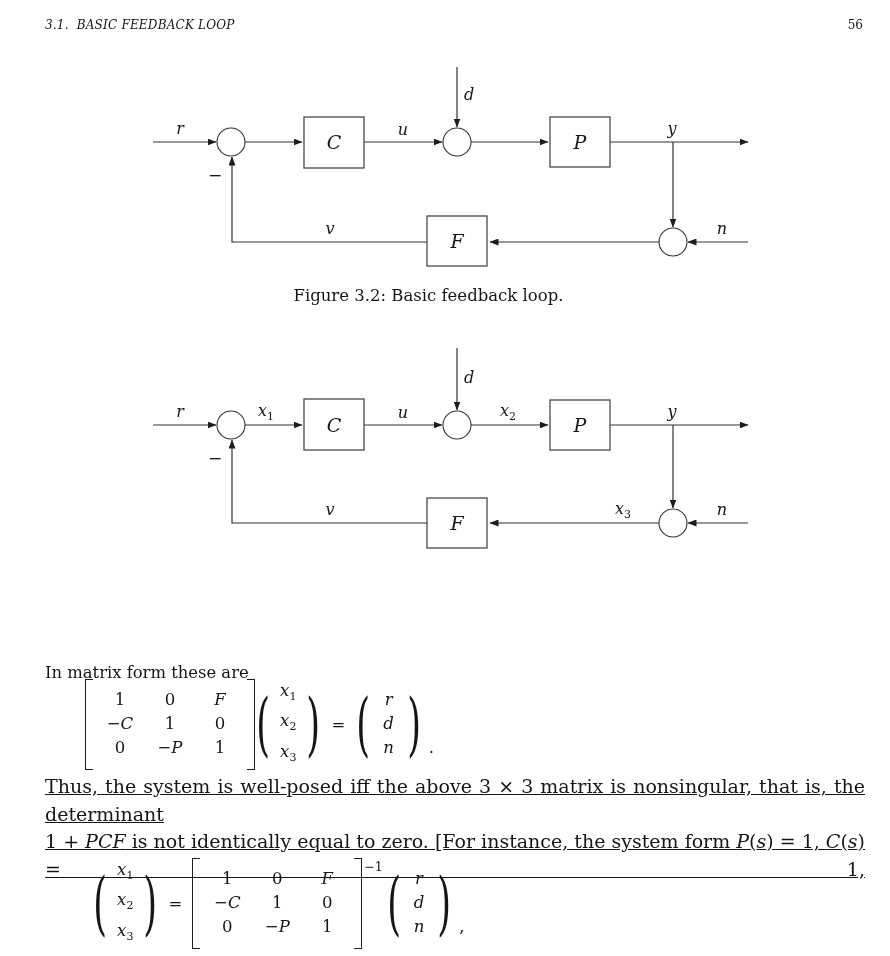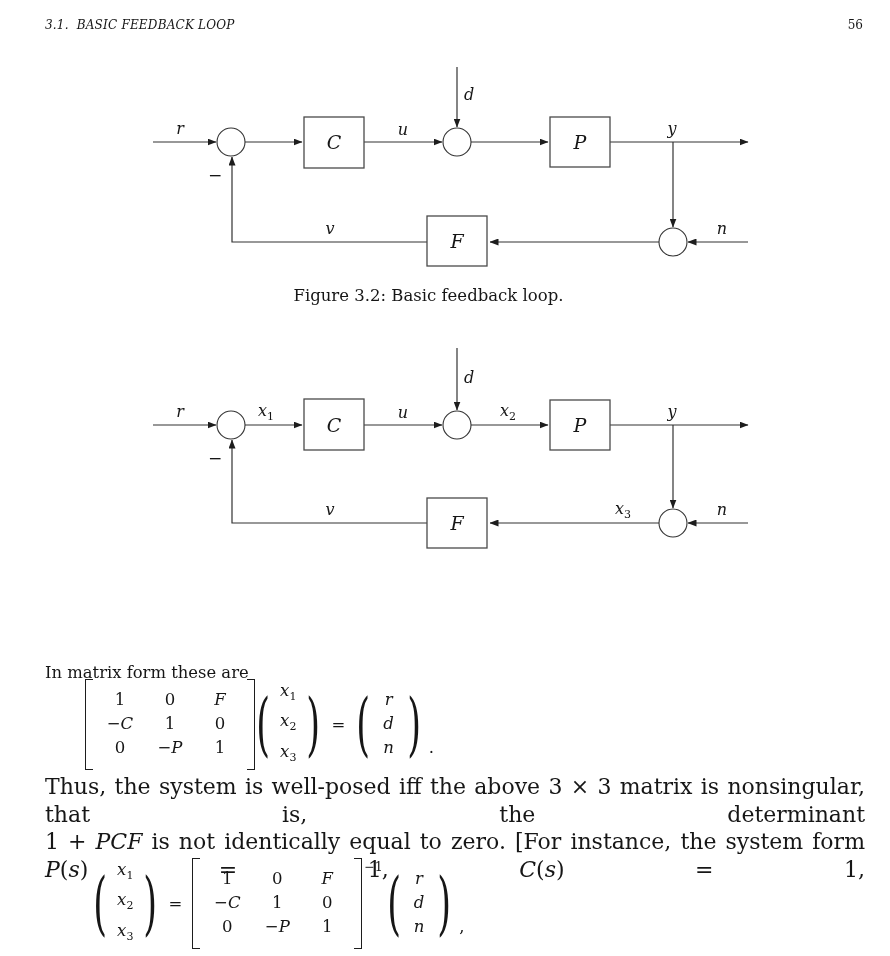--- a/index.html
+++ b/index.html
@@ -10,22 +10,22 @@
   .it{font-style:italic;}
   
   .header{position:absolute;top:18px;left:45px;width:818px;display:flex;
     justify-content:space-between;font-size:12px;}
   .header .left{font-style:italic;letter-spacing:.2px;}
   
   svg text{font-family:"DejaVu Serif",serif;fill:#161616;}
   .caption{position:absolute;left:0;width:857px;text-align:center;font-size:16.5px;}
   
   .intro{position:absolute;left:45px;top:649px;font-size:16.4px;margin-top:14px;}
-  .para{position:absolute;left:45px;top:773px;width:820px;font-size:22px;
-    line-height:27.6px;}
+  .para{position:absolute;left:45px;top:773px;width:820px;font-size:19px;
+    line-height:27.6px;text-decoration:underline;}
   .para .jline{text-align:justify;text-align-last:justify;}
   
   .eq{position:absolute;display:flex;align-items:center;font-size:16.5px;}
   .sqbr{align-self:stretch;width:7px;}
   .sqbr.l{border:1.7px solid #1d1d1d;border-right:none;}
   .sqbr.r{border:1.7px solid #1d1d1d;border-left:none;}
   .mat{display:grid;grid-template-columns:repeat(3,minmax(34px,auto));
     column-gap:16px;justify-items:center;align-items:center;
     padding:4px 10px;line-height:24px;}
   .vec{display:flex;flex-direction:column;justify-content:center;

